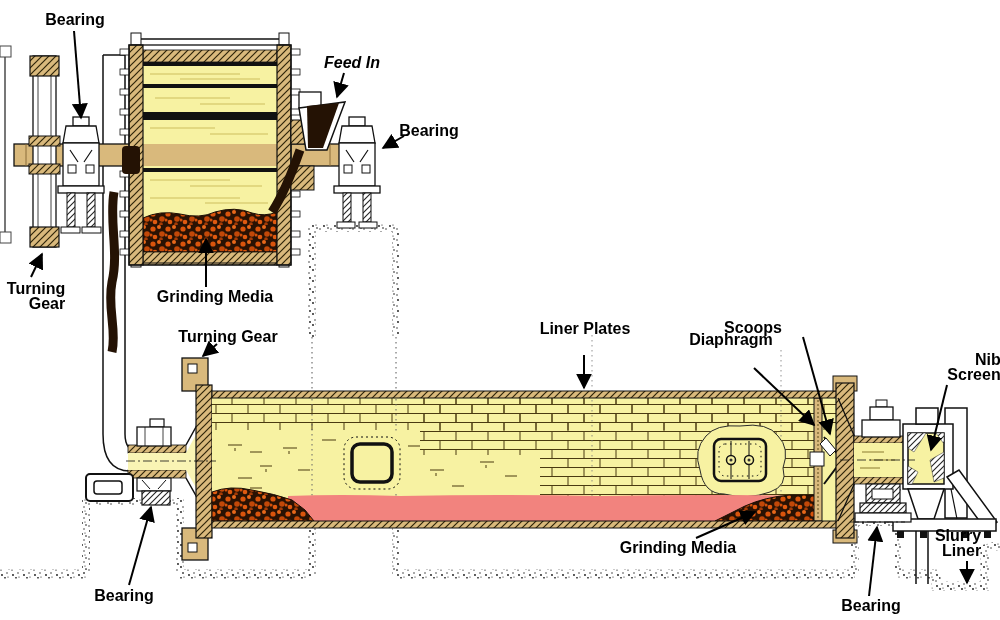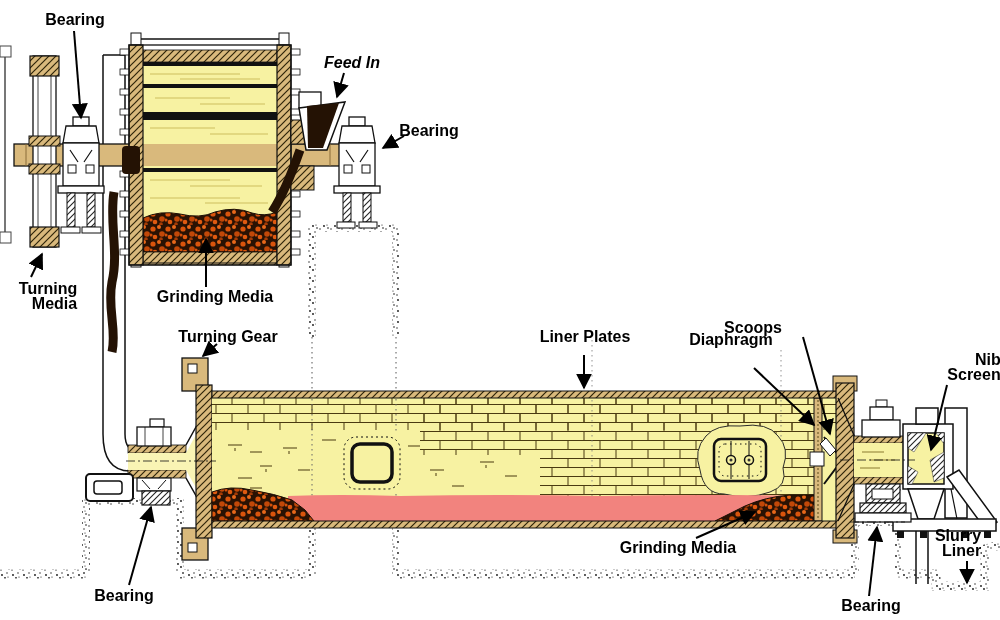--- a/index.html
+++ b/index.html
@@ -312,29 +312,29 @@
   <path d="M803,337 L830,434" marker-end="url(#arr)"></path>
   <path d="M947,385 L931,450" marker-end="url(#arr)"></path>
   <path d="M696,538 L755,512" marker-end="url(#arr)"></path>
   <path d="M869,596 L877,527" marker-end="url(#arr)"></path>
   <path d="M967,561 L967,583" marker-end="url(#arr)"></path>
   <path d="M129,585 L151,507" marker-end="url(#arr)"></path>
 </g>
 </svg>
 
 <div class="lbl" style="left:75px;top:19px;">Bearing</div>
-<div class="lbl" style="left:36px;top:296px;margin-left:12px;">
+<div class="lbl" style="left:36px;top:296px;">
   <div>Turning</div>
-  <div>Media</div>
+  <div>Gear</div>
 </div>
 <div class="lbl" style="left:352px;top:62px;font-style:italic;">Feed In</div>
 <div class="lbl" style="left:429px;top:130px;">Bearing</div>
 <div class="lbl" style="left:215px;top:296px;">Grinding Media</div>
 <div class="lbl" style="left:228px;top:336px;">Turning Gear</div>
-<div class="lbl" style="left:585px;top:336px;">Liner Plates</div>
+<div class="lbl" style="left:585px;top:328px;">Liner Plates</div>
 <div class="lbl" style="left:731px;top:339px;">Diaphragm</div>
 <div class="lbl" style="left:753px;top:327px;">Scoops</div>
 <div class="lbl" style="left:954px;top:367px;margin-left:20px;">
   <div>Nib</div>
   <div>Screen</div>
 </div>
 <div class="lbl" style="left:678px;top:547px;">Grinding Media</div>
 <div class="lbl" style="left:871px;top:605px;">Bearing</div>
 <div class="lbl" style="left:958px;top:543px;">
   <div>Slurry</div>

